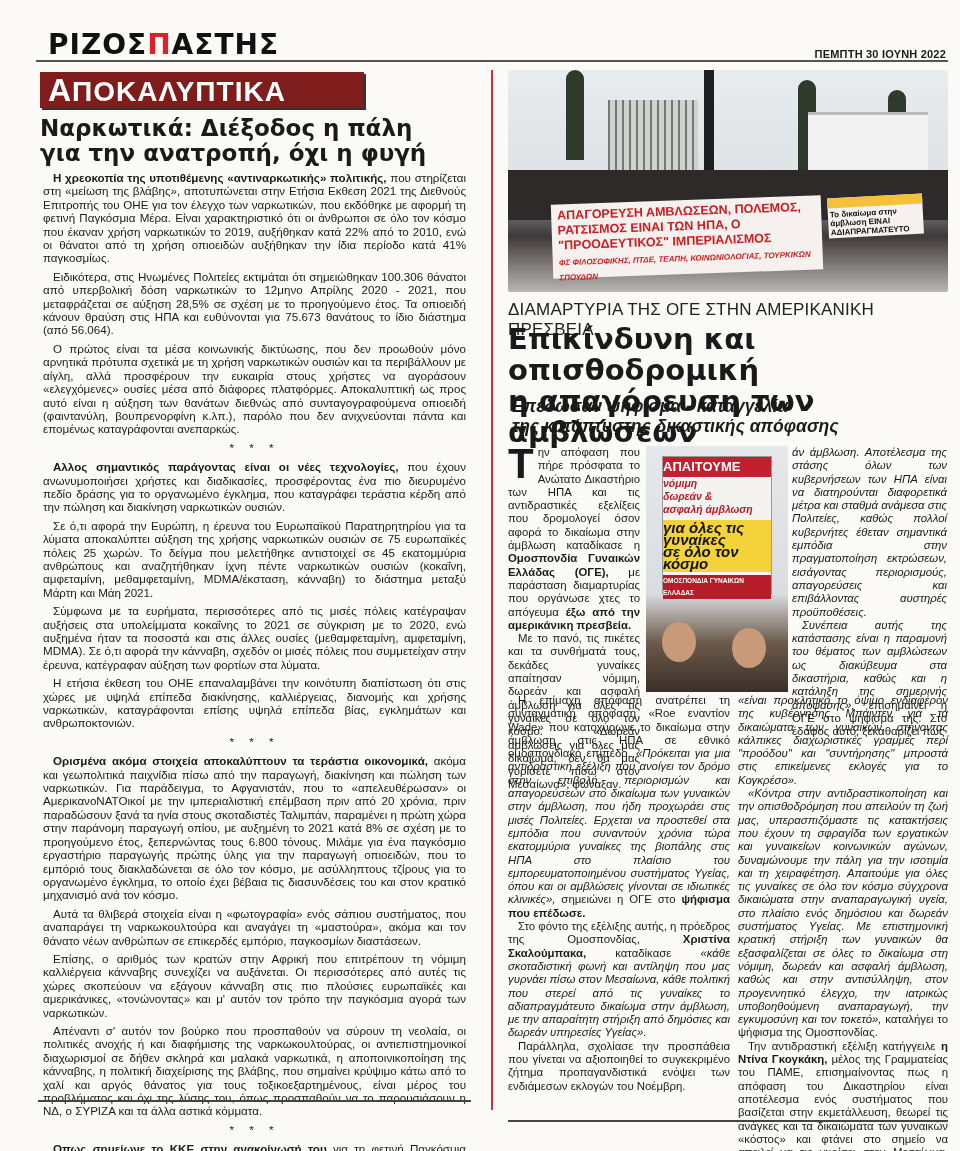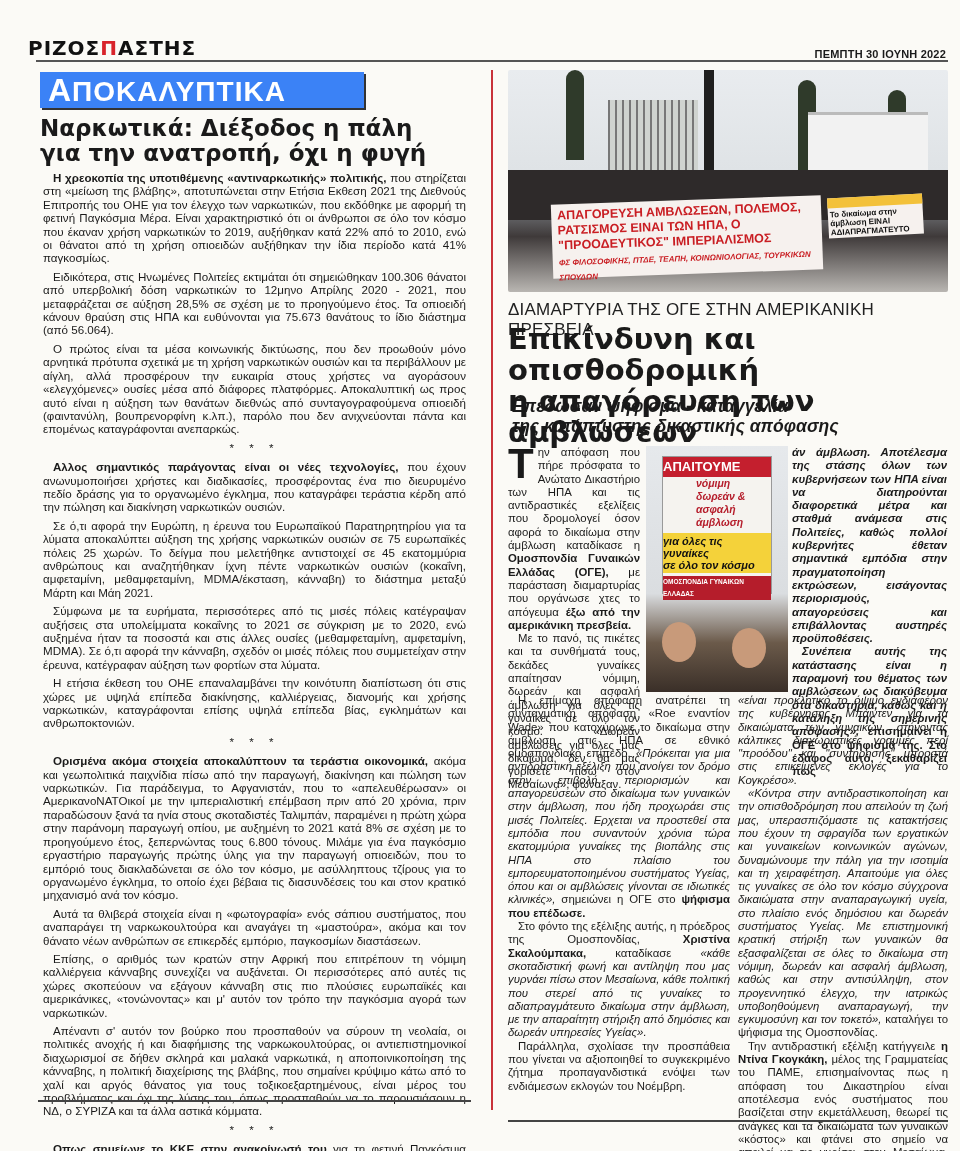--- a/index.html
+++ b/index.html
@@ -1,24 +1,24 @@
 <!DOCTYPE html>
 <html><head>
 <meta charset="utf-8">
 <style>
   html,body{margin:0;padding:0;}
   body{width:960px;height:1151px;background:#fbfaf6;position:relative;overflow:hidden;
        font-family:"Liberation Sans",sans-serif;color:#1a1a1a;}
   .abs{position:absolute;}
   
-  .masthead{left:28px;top:28px;font-family:"DejaVu Sans",sans-serif;font-weight:bold;font-size:20px;letter-spacing:1px;color:#111;margin-top:8px;}
+  .masthead{left:48px;top:28px;font-family:"DejaVu Sans",sans-serif;font-weight:bold;font-size:28px;letter-spacing:1px;color:#111;}
   .masthead .red{color:#d8232a;}
   .topline{left:36px;top:60px;width:912px;height:2px;background:#555;}
   .date{right:14px;top:48px;font-size:11px;font-weight:bold;letter-spacing:0.2px;}
-  .section-banner{left:40px;top:72px;width:324px;height:36px;background:#3b82f6;color:#fff;
+  .section-banner{left:40px;top:72px;width:324px;height:36px;background:#7f1d1d;color:#fff;
        font-size:28px;font-weight:bold;letter-spacing:1px;line-height:36px;padding-left:8px;box-sizing:border-box;
        box-shadow:2px 2px 0 #333;}
   .section-banner .big{font-size:32px;}
   .left-title{left:40px;top:116px;width:430px;font-size:23px;font-weight:bold;line-height:25px;font-family:"DejaVu Sans",sans-serif;}
   .left-body{left:38px;top:166px;width:433px;font-size:11.6px;line-height:13.4px;text-align:justify;}
   .left-body p{margin:5px;text-indent:10px;}
   .left-body .stars{text-align:center;text-indent:0;margin:4px 0 6px;letter-spacing:6px;}
   .left-rule{left:38px;top:1100px;width:433px;height:2px;background:#444;}
   .col-divider{left:491px;top:70px;width:2px;height:1040px;background:#c8333a;}
   
@@ -33,22 +33,22 @@
   .kicker{left:508px;top:300px;font-size:17px;letter-spacing:0.2px;color:#222;}
   .right-title{left:508px;top:324px;width:450px;font-size:29px;font-weight:bold;line-height:31px;font-family:"DejaVu Sans",sans-serif;}
   .right-sub{left:512px;top:396px;width:440px;font-size:17.5px;font-style:italic;font-weight:bold;line-height:20px;}
   .rbody{font-size:11.4px;line-height:13.3px;text-align:justify;}
   .rbody p{margin:0;text-indent:10px;}
   .rbody .it{font-style:italic;}
   .dropcap{float:left;font-size:42px;line-height:36px;font-weight:bold;margin:0 4px 0 0;}
   .photo-small{left:646px;top:446px;width:142px;height:246px;background:linear-gradient(180deg,#e6e9ec 0%,#dadde0 60%,#6b5a4a 80%,#3a2f28 100%);overflow:hidden;}
   .placard{position:absolute;left:16px;top:10px;width:108px;height:136px;background:#f5f3ef;border:1px solid #999;font-weight:bold;text-align:left;}
   .placard .hd{background:#c41f2e;color:#fff;font-size:13px;line-height:20px;}
-  .placard .ln{color:#b51d2b;font-size:10.5px;line-height:13px;font-style:italic;padding-left:33px;}
-  .placard .yel{background:#f4d23a;color:#111;font-size:11px;line-height:12px;margin-top:4px;padding:2px 0;font-style:italic;}
+  .placard .ln{color:#b51d2b;font-size:10.5px;line-height:13px;font-style:italic;}
+  .placard .yel{background:#f4d23a;color:#111;font-size:15px;line-height:12px;margin-top:4px;padding:2px 0;font-style:italic;}
   .placard .ft{background:#b51d2b;color:#fff;font-size:6.5px;line-height:12px;margin-top:3px;}
   .face{position:absolute;border-radius:50%;background:#c89a7a;}
   .right-rule{left:508px;top:1120px;width:440px;height:2px;background:#444;}
 </style>
 </head>
 <body>
 
 <div class="abs masthead"><span>ΡΙΖΟΣ</span><span class="red">Π</span><span>ΑΣΤΗΣ</span></div>
 <div class="abs date">ΠΕΜΠΤΗ 30 ΙΟΥΝΗ 2022</div>
 <div class="abs topline"></div>
@@ -127,21 +127,21 @@
   <div class="face" style="left:16px;top:176px;width:34px;height:40px;"></div>
   <div class="face" style="left:86px;top:182px;width:34px;height:40px;"></div>
 </div>
 
 <div class="abs rbody" style="left:508px;top:694px;width:222px;">
   <p><span>Η επίμαχη απόφαση ανατρέπει τη συνταγματική απόφαση «Roe εναντίον Wade» που κατοχύρωνε το δικαίωμα στην άμβλωση στις ΗΠΑ σε εθνικό ομοσπονδιακό επίπεδο. </span><span class="it">«Πρόκειται για μια αντιδραστική εξέλιξη που ανοίγει τον δρόμο στην επιβολή περιορισμών και απαγορεύσεων στο δικαίωμα των γυναικών στην άμβλωση, που ήδη προχωράει στις μισές Πολιτείες. Ερχεται να προστεθεί στα εμπόδια που συναντούν χρόνια τώρα εκατομμύρια γυναίκες της βιοπάλης στις ΗΠΑ στο πλαίσιο του εμπορευματοποιημένου συστήματος Υγείας, όπου και οι αμβλώσεις γίνονται σε ιδιωτικές κλινικές»,</span><span> σημειώνει η ΟΓΕ στο </span><b>ψήφισμα που επέδωσε.</b></p>
   <p><span>Στο φόντο της εξέλιξης αυτής, η πρόεδρος της Ομοσπονδίας, </span><b>Χριστίνα Σκαλούμπακα,</b><span> καταδίκασε </span><span class="it">«κάθε σκοταδιστική φωνή και αντίληψη που μας γυρνάει πίσω στον Μεσαίωνα, κάθε πολιτική που στερεί από τις γυναίκες το αδιαπραγμάτευτο δικαίωμα στην άμβλωση, με την απαραίτητη στήριξη από δημόσιες και δωρεάν υπηρεσίες Υγείας».</span></p>
   <p><span>Παράλληλα, σχολίασε την προσπάθεια που γίνεται να αξιοποιηθεί το συγκεκριμένο ζήτημα προπαγανδιστικά ενόψει των ενδιάμεσων εκλογών του Νοέμβρη. </span></p>
 </div>
 
-<div class="abs rbody" style="left:792px;top:446px;width:155px;font-weight:bold;">
+<div class="abs rbody" style="left:792px;top:446px;width:155px;">
   <p style="text-indent:0" class="it">άν άμβλωση. Αποτέλεσμα της στάσης όλων των κυβερνήσεων των ΗΠΑ είναι να διατηρούνται διαφορετικά μέτρα και σταθμά ανάμεσα στις Πολιτείες, καθώς πολλοί κυβερνήτες έθεταν σημαντικά εμπόδια στην πραγματοποίηση εκτρώσεων, εισάγοντας περιορισμούς, απαγορεύσεις και επιβάλλοντας αυστηρές προϋποθέσεις.</p>
   <p><span class="it">Συνέπεια αυτής της κατάστασης είναι η παραμονή του θέματος των αμβλώσεων ως διακύβευμα στα δικαστήρια, καθώς και η κατάληξη της σημερινής απόφασης»,</span><span> επισημαίνει η ΟΓΕ στο ψήφισμά της. Στο έδαφος αυτό, ξεκαθαρίζει πως </span></p>
 </div>
 <div class="abs rbody" style="left:738px;top:694px;width:210px;">
   <p style="text-indent:0" class="it">«είναι προκλητικό το όψιμο ενδιαφέρον της κυβέρνησης Μπάιντεν για τα δικαιώματα των γυναικών, στήνοντας κάλπικες διαχωριστικές γραμμές περί "προόδου" και "συντήρησης" μπροστά στις επικείμενες εκλογές για το Κογκρέσο».</p>
   <p><span class="it">«Κόντρα στην αντιδραστικοποίηση και την οπισθοδρόμηση που απειλούν τη ζωή μας, υπερασπιζόμαστε τις κατακτήσεις που έχουν τη σφραγίδα των εργατικών και γυναικείων κοινωνικών αγώνων, δυναμώνουμε την πάλη για την ισοτιμία και τη χειραφέτηση. Απαιτούμε για όλες τις γυναίκες σε όλο τον κόσμο σύγχρονα δικαιώματα στην αναπαραγωγική υγεία, στο πλαίσιο ενός δημόσιου και δωρεάν συστήματος Υγείας. Με επιστημονική κρατική στήριξη των γυναικών θα εξασφαλίζεται σε όλες το δικαίωμα στη νόμιμη, δωρεάν και ασφαλή άμβλωση, καθώς και στην αντισύλληψη, στον προγεννητικό έλεγχο, την ιατρικώς υποβοηθούμενη αναπαραγωγή, την εγκυμοσύνη και τον τοκετό»,</span><span> καταλήγει το ψήφισμα της Ομοσπονδίας.</span></p>
   <p><span>Την αντιδραστική εξέλιξη κατήγγειλε </span><b>η Ντίνα Γκογκάκη,</b><span> μέλος της Γραμματείας του ΠΑΜΕ, επισημαίνοντας πως η απόφαση του Δικαστηρίου είναι αποτέλεσμα ενός συστήματος που βασίζεται στην εκμετάλλευση, θεωρεί τις ανάγκες και τα δικαιώματα των γυναικών «κόστος» και φτάνει στο σημείο να απειλεί να τις γυρίσει στον Μεσαίωνα. Χαιρετισμό εκ μέρους των Φοιτητικών Συλλόγων απηύθυνε η </span></p>
 
 </div>
 <div class="abs right-rule"></div>

